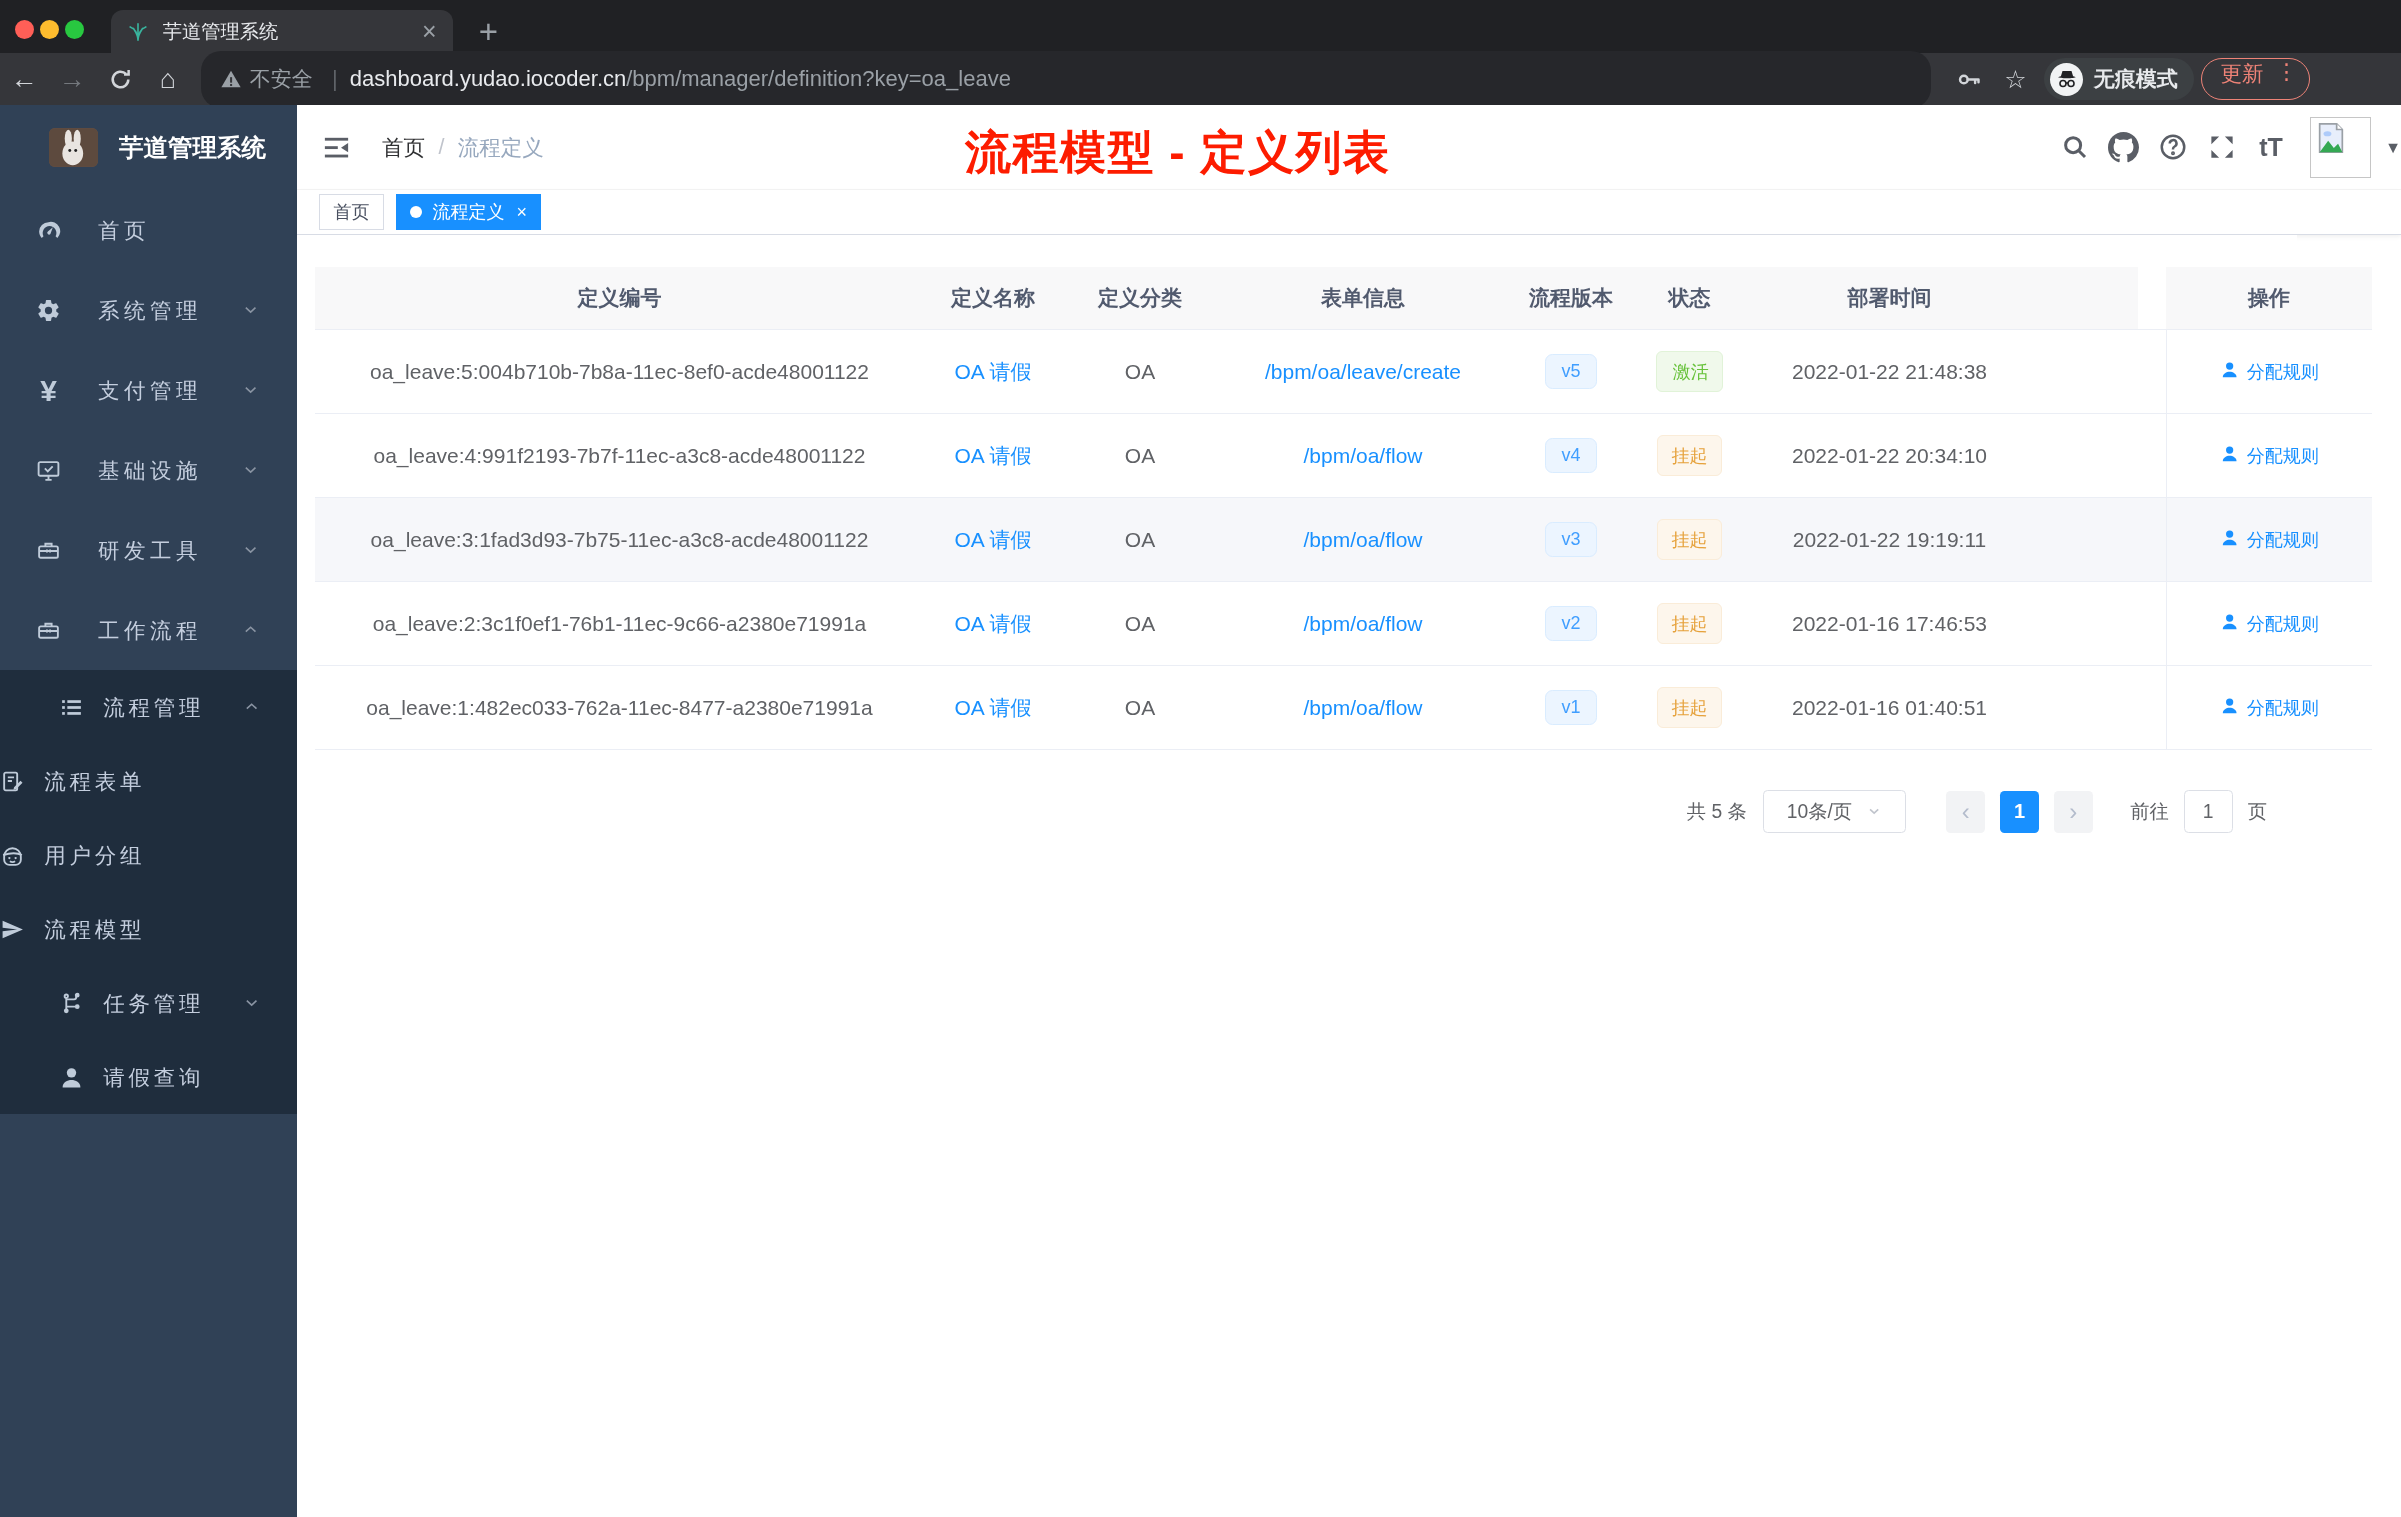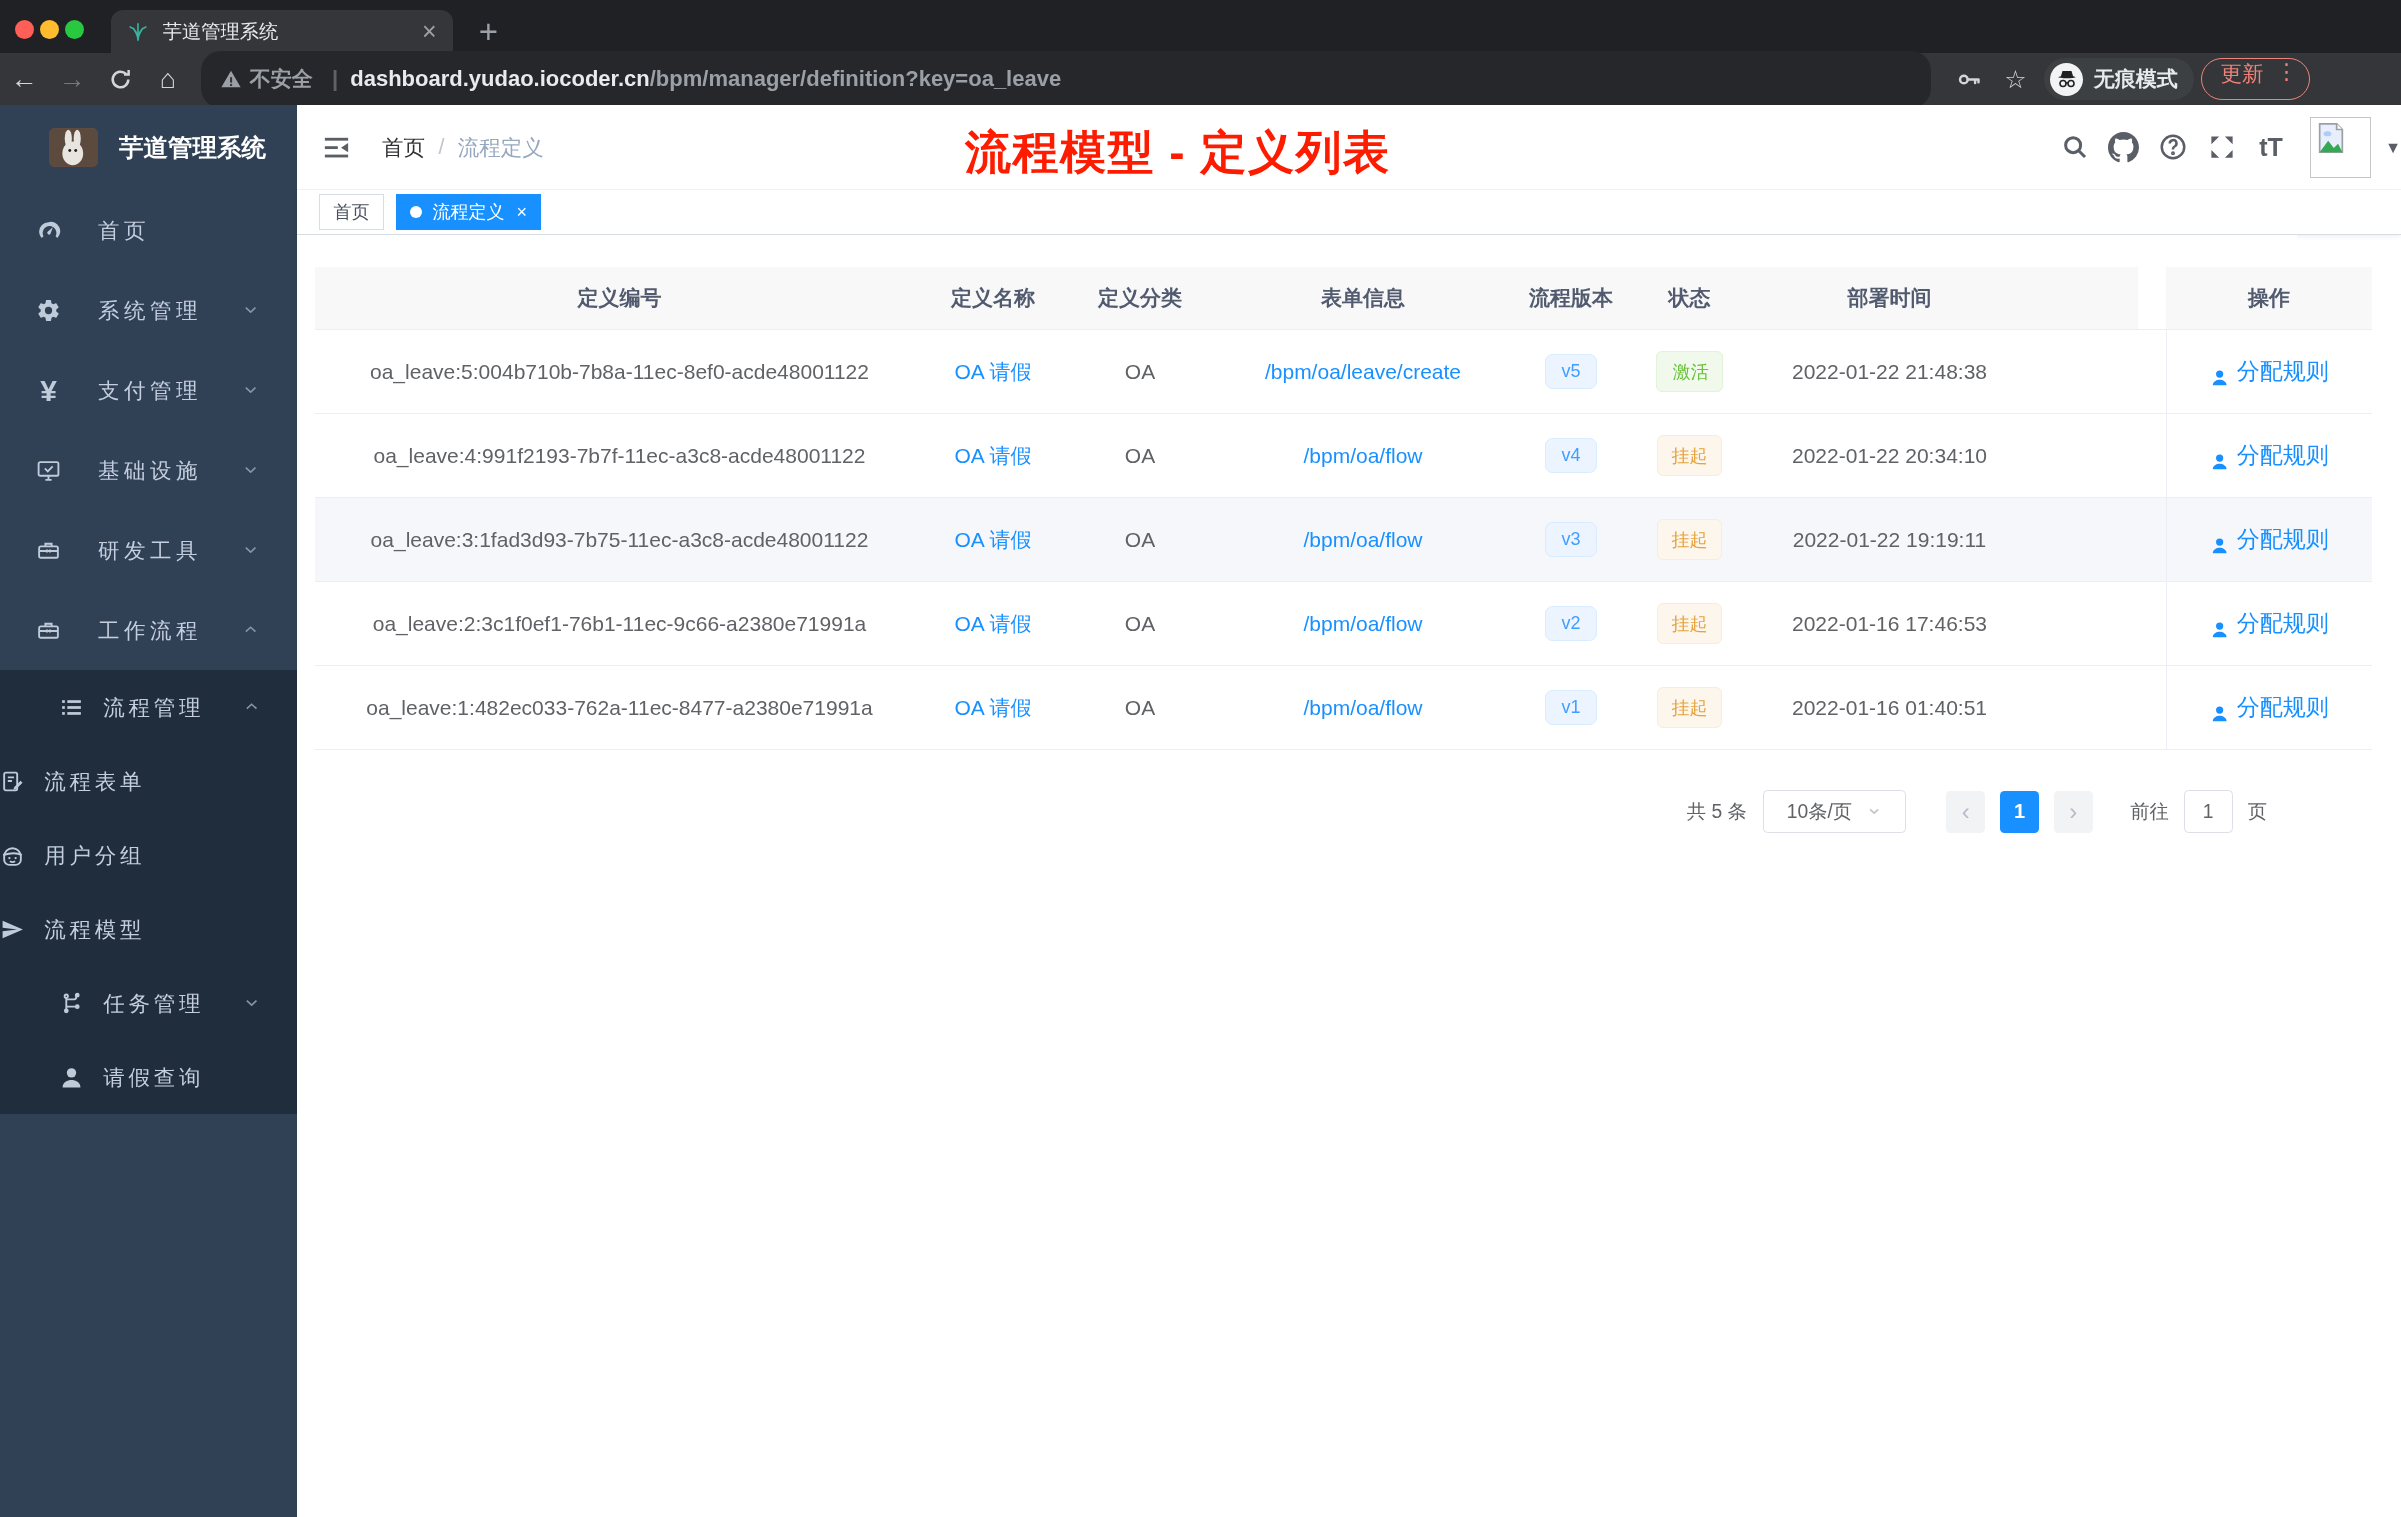--- a/index.html
+++ b/index.html
@@ -13,21 +13,21 @@
   .traffic { position:absolute; top:20px; width:19.3px; height:19.3px; border-radius:50%; }
   .t-red{ left:15px; background:#ff5f57; } .t-yellow{ left:40px; background:#febc2e; } .t-green{ left:65px; background:#28c840; }
   #tab { position:absolute; left:111px; top:10.4px; width:342px; height:43px; background:#35363a; border-radius:12px 12px 0 0; display:flex; align-items:center; padding:0 16.3px; }
   #tab .title { color:#e8eaed; font-size:19.3px; margin-left:13.4px; flex:1; white-space:nowrap; overflow:hidden; }
   #tab .close { color:#9aa0a6; font-size:25px; line-height:1; }
   #newtab { position:absolute; left:472px; top:10.4px; color:#9aa0a6; font-size:33px; line-height:43px; width:33px; text-align:center; }
 
   #toolbar { left:0; top:53px; width:2401px; height:52px; background:#35363a; display:flex; align-items:center; }
   .nav-ic { width:48px; text-align:center; font-size:27px; color:#d2d5d9; }
   .nav-ic.dim { color:#74787d; }
-  #urlbar { height:57px; background:#26272b; border-radius:20px; flex:1; margin:0 15px 0 9px; display:flex; align-items:center; padding:0 19.3px; max-width:1730px;font-weight:bold; }
+  #urlbar { height:57px; background:#26272b; border-radius:20px; flex:1; margin:0 15px 0 9px; display:flex; align-items:center; padding:0 19.3px; max-width:1730px; }
   #urlbar .sec { color:#9aa0a6; font-size:21px; margin:0 7.4px; }
   #urlbar .sep { color:#5f6368; font-size:22px; margin:0 12px; }
   #urlbar .domain { color:#e8eaed; font-size:22px; }
   #urlbar .path { color:#9aa0a6; font-size:22px; }
   .tb-ic { font-size:25px; color:#d2d5d9; margin:0 10.4px; }
   #incog { height:42px; background:#3c4043; border-radius:21px; display:flex; align-items:center; padding:0 16.3px 0 6px; margin:0 7.4px; }
   #incog .circ { width:33px; height:33px; border-radius:50%; background:#f1f3f4; display:flex; align-items:center; justify-content:center; margin-right:10.4px; }
   #incog .lbl { color:#e8eaed; font-size:21px;font-weight:bold; }
   #update { height:42px; border:1.5px solid #ee8377; border-radius:21px; color:#ee8377; display:flex; padding:0 12px 0 18px; margin-right:12px; }
   #update .u-lbl { font-size:21.5px; }
@@ -80,21 +80,21 @@
   #thead .th { background:#f8f8f9; color:#515a6e; font-size:21px; font-weight:bold; }
   #thead .gutter { background:#fff; }
   .row { height:84px; border-bottom:1.5px solid #ebeef5; background:#fff; font-size:21px; color:#606266; }
   .row.hover { background:#f6f7fa; }
   .row .c-action { border-left:1.5px solid #ebeef5; }
   a.blue { color:#1890ff; text-decoration:none; cursor:pointer; }
   .badge-ver { background:#ecf5ff; border:0.7px solid #d9ecff; color:#409eff; font-size:18px; padding:6px 15px; border-radius:7.4px; }
   .badge { font-size:18px; padding:7.4px 13.4px; border-radius:6px; }
   .badge.success { background:#f0f9eb; border:0.7px solid #e1f3d8; color:#67c23a;padding-left:16px; }
   .badge.warning { background:#fdf6ec; border:0.7px solid #faecd8; color:#e6a23c; }
-  .act { display:inline-flex; align-items:flex-end; gap:7.4px; color:#1890ff; font-size:23px; cursor:pointer; }
+  .act { display:inline-flex; align-items:flex-start; gap:7.4px; color:#1890ff; font-size:18px; cursor:pointer; }
 
   
   #pager { position:absolute; top:555px; right:30px; display:flex; align-items:center; font-size:19.3px; color:#606266; }
   #pg-total { margin-right:16px; }
   #pg-size { width:143px; height:43px; border:0.7px solid #dcdfe6; border-radius:4.5px; display:flex; align-items:center; justify-content:center; gap:13.4px; color:#606266; margin-right:33px; background:#fff; cursor:pointer; }
   .pg-btn { width:39px; height:42px; background:#f2f3f5; border-radius:4.5px; display:flex; align-items:center; justify-content:center; color:#b4bccc; font-size:24px; margin:0 7.4px; cursor:pointer; }
   .pg-cur { width:39px; height:42px; background:#1890ff; border-radius:4.5px; display:flex; align-items:center; justify-content:center; color:#fff; font-size:20px; font-weight:bold; margin:0 7.4px; }
   #pg-goto { display:flex; align-items:center; margin-left:30px; gap:15px; }
   #pg-input { width:49px; height:43px; border:0.7px solid #dcdfe6; border-radius:4.5px; text-align:center; font-size:19.3px; color:#606266; }
 

